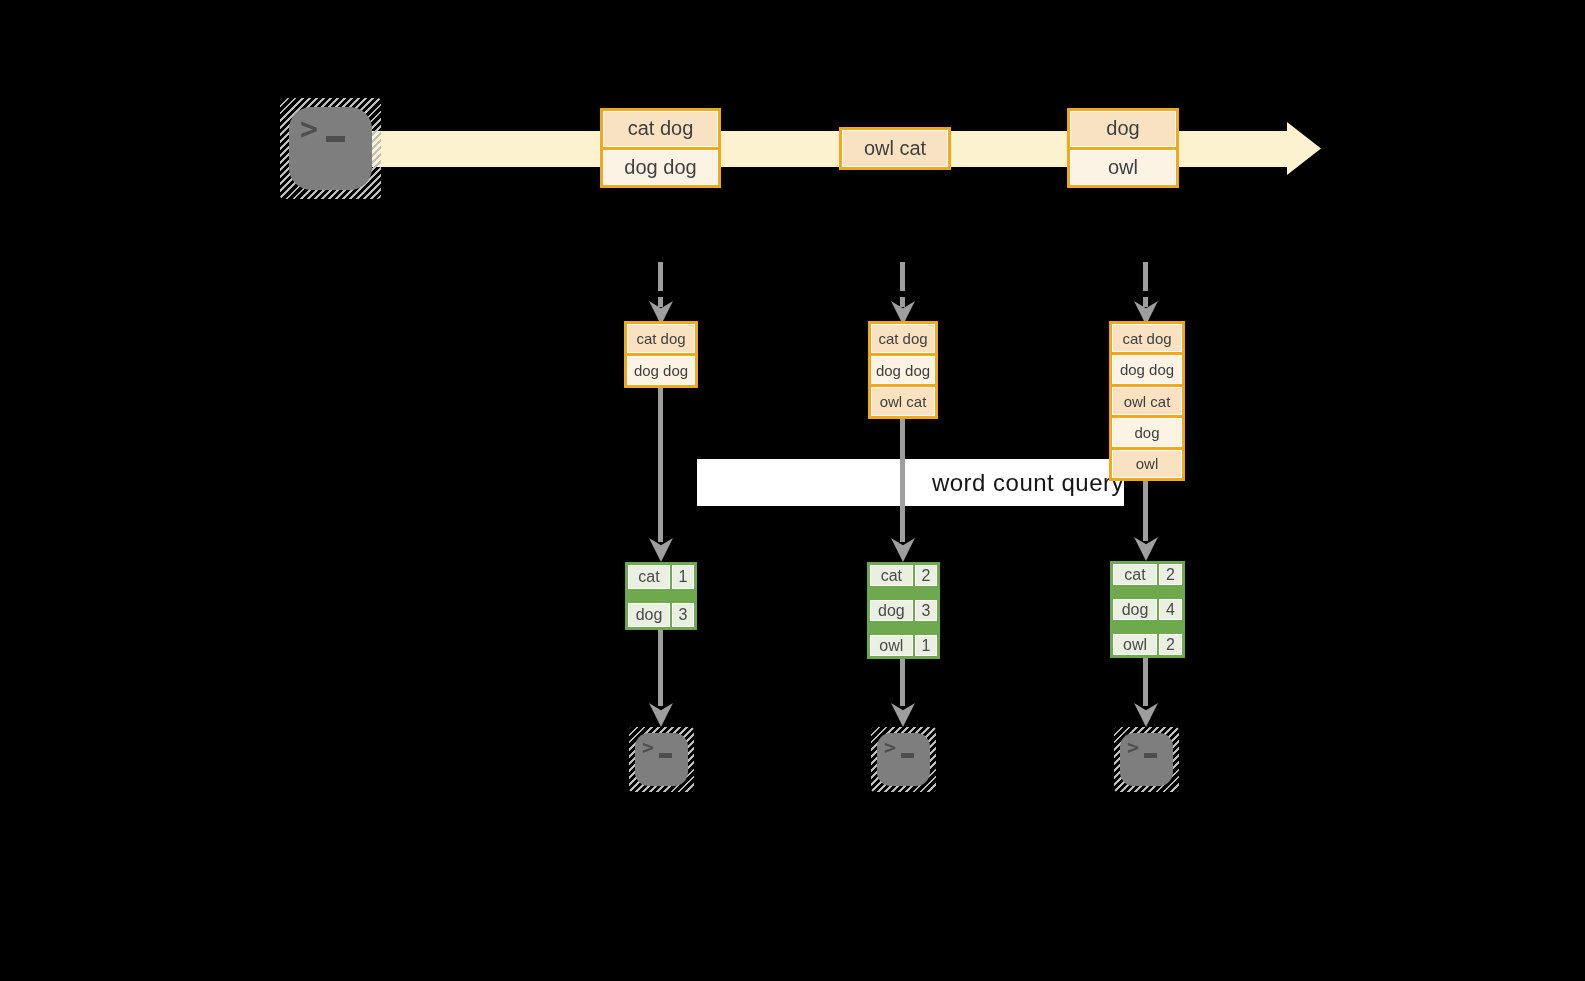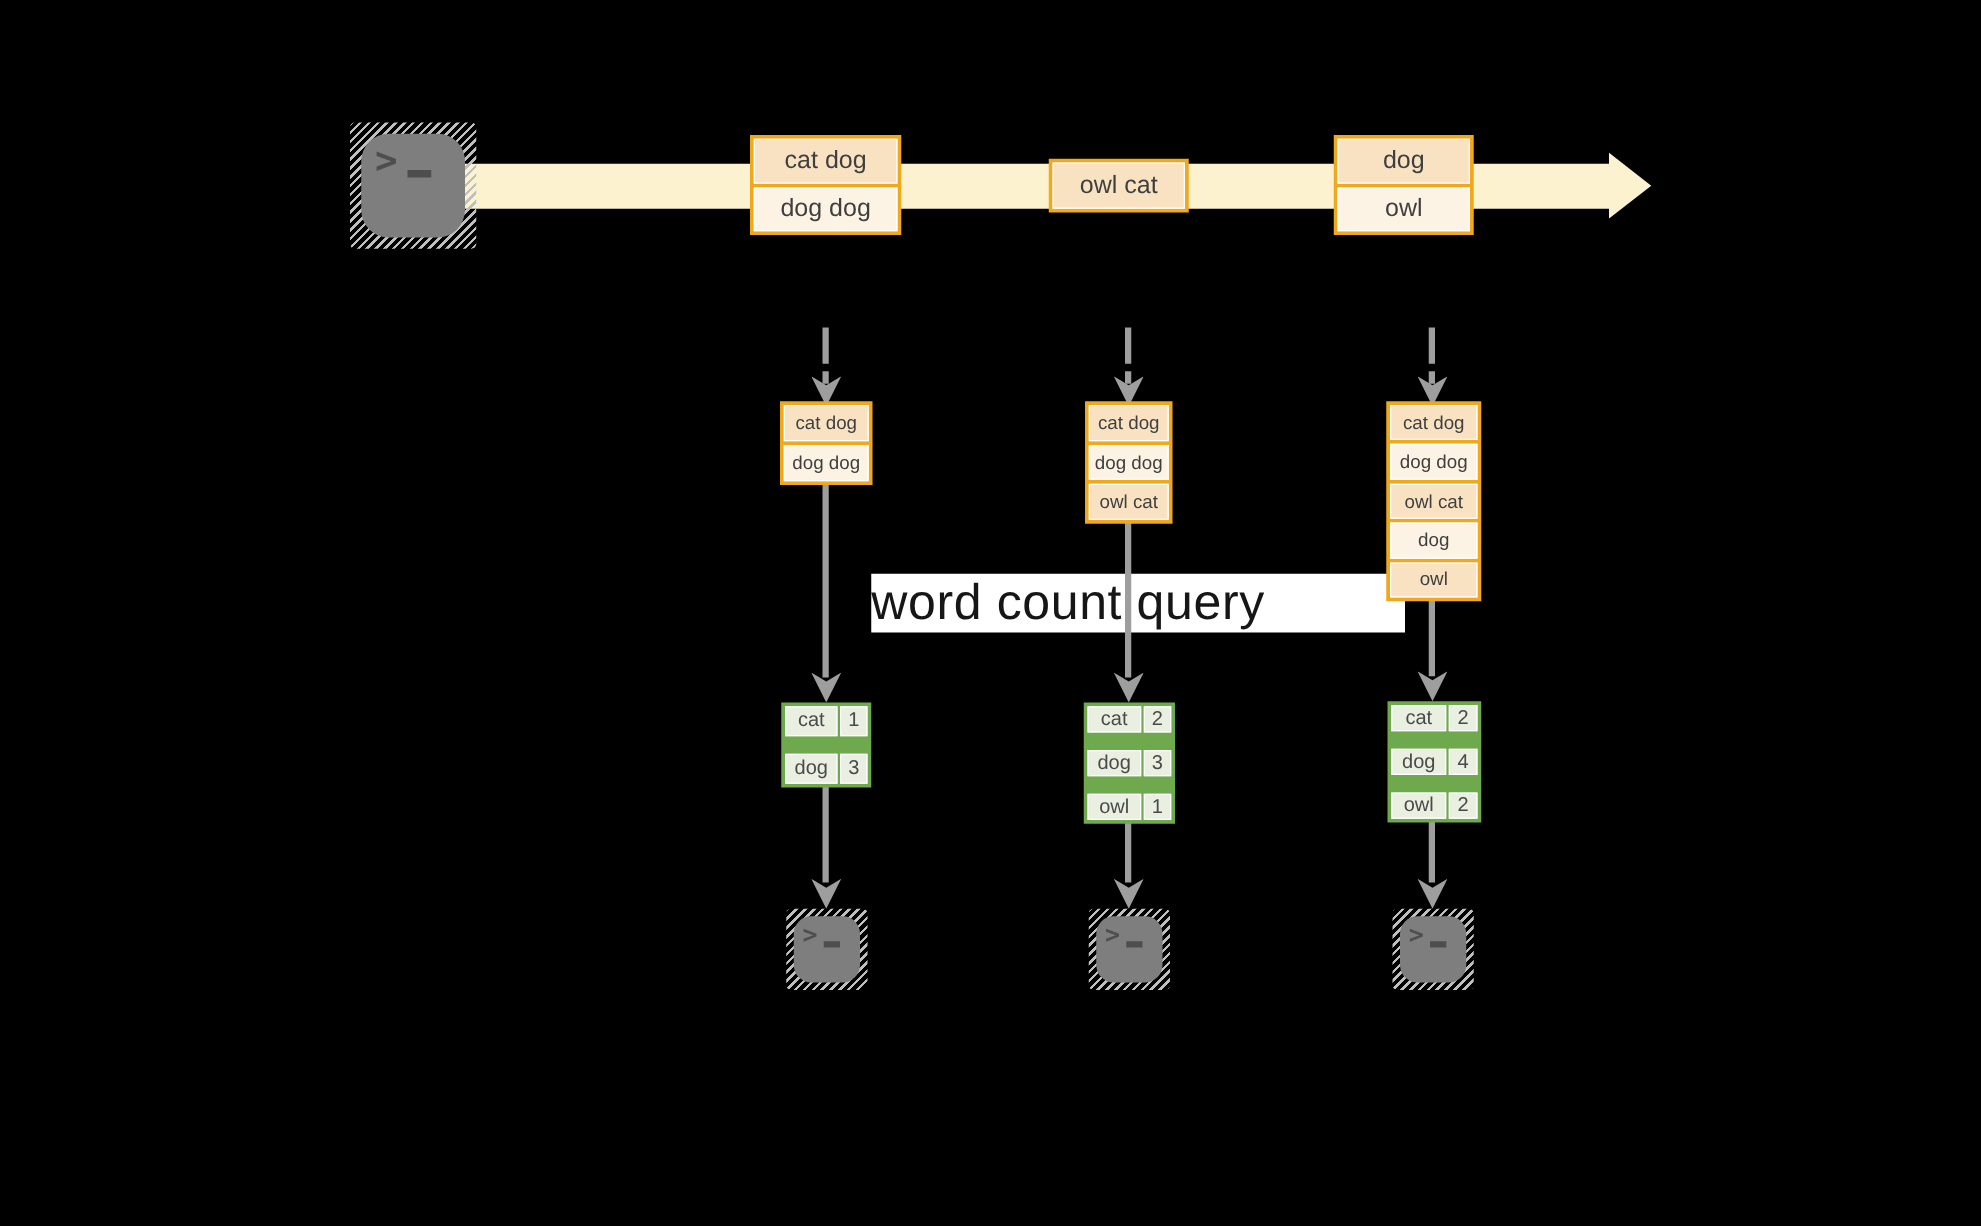--- a/index.html
+++ b/index.html
@@ -27,22 +27,22 @@
                 justify-content:center;color:#4a4a4a;font-size:16px;}
   .cell.word{flex:2;}
   .cell.num{flex:1;}
 
   
   .vline{width:5px;background:#9e9e9e;z-index:3;}
   .chev{width:24px;height:24px;background:#9e9e9e;z-index:3;
         clip-path:polygon(0 0,50% 30%,100% 0,50% 100%);}
 
   
-  .banner{background:#ffffff;z-index:2;display:flex;align-items:center;justify-content:flex-start;
-          font-size:40px;color:#161616;letter-spacing:0.5px;}
+  .banner{background:#ffffff;z-index:2;display:flex;align-items:center;justify-content:flex-end;
+          font-size:24px;color:#161616;letter-spacing:0.5px;}
 
   
   .term{z-index:5;}
   .hatch{position:absolute;inset:0;border-radius:4px;
          background:repeating-linear-gradient(135deg,#bfbfbf 0 2px,transparent 2px 5px);}
   .termbody{position:absolute;background:#7e7e7e;}
   .glyph-gt{position:absolute;color:#4e4e4e;font-weight:bold;
             font-family:"DejaVu Sans Mono",monospace;line-height:1;}
   .glyph-us{position:absolute;background:#4e4e4e;}
 </style>

